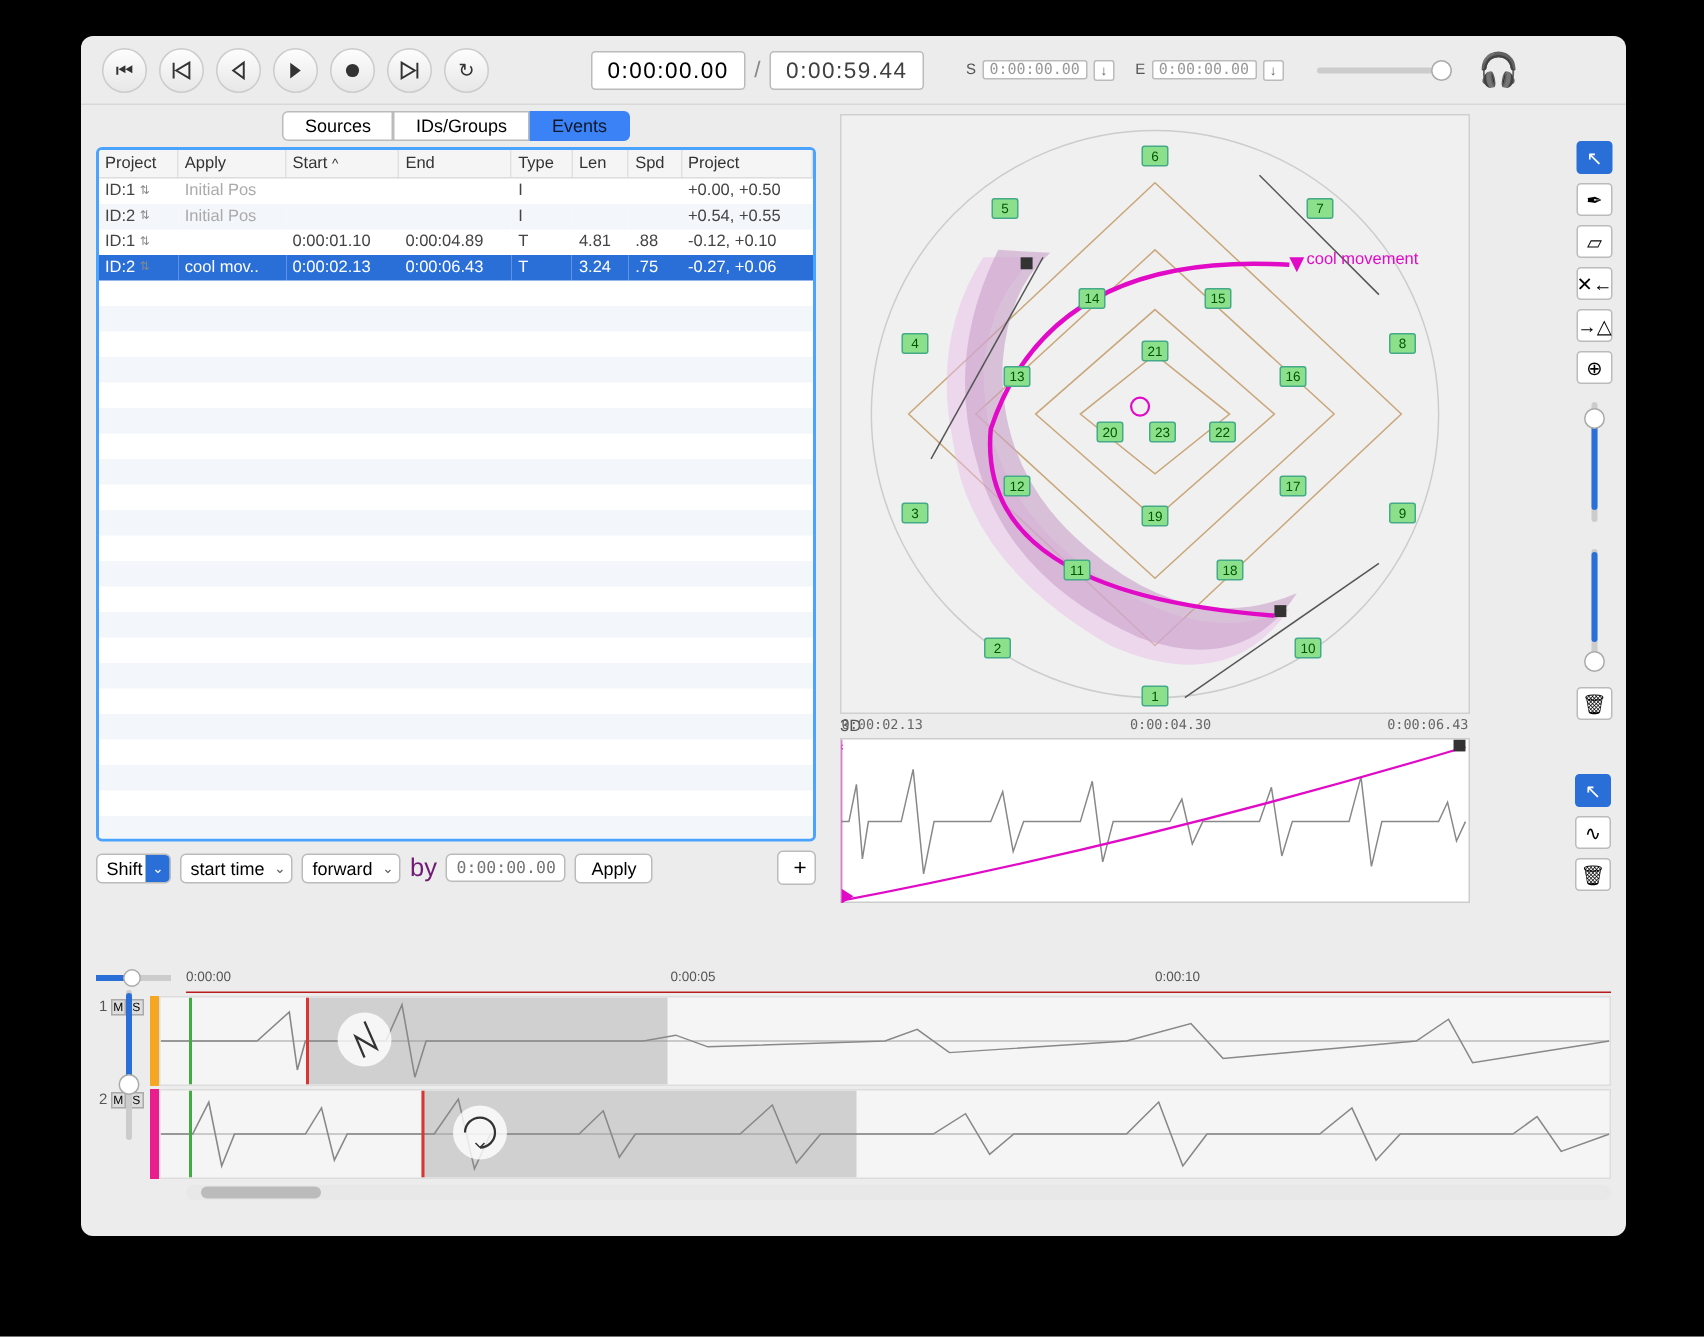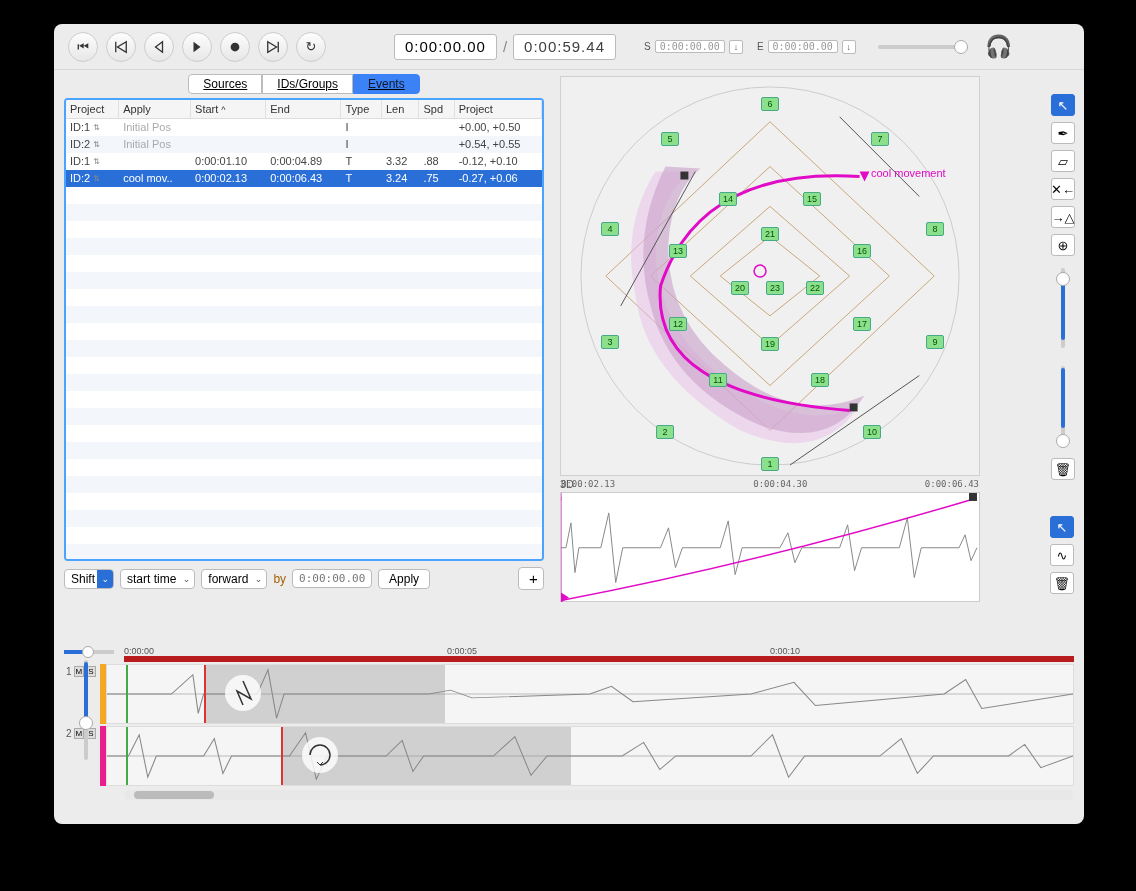--- a/index.html
+++ b/index.html
@@ -20,41 +20,41 @@
   .slash{color:#888; font-size:15px;}
   .se { display:flex; align-items:center; gap:4px; margin-left:20px; font-size:10px; color:#555;}
   .se .mini{background:#fff;border:1px solid #bbb;border-radius:2px;padding:0 4px;font-family:monospace;font-size:10px;color:#999;}
   .se .dn{width:14px;height:14px;border:1px solid #bbb;border-radius:2px;background:#fff;display:flex;align-items:center;justify-content:center;font-size:9px;}
   .volslider{width:90px;height:4px;background:#ccc;border-radius:2px;margin-left:14px;position:relative;}
   .volslider .thumb{position:absolute;right:0;top:-5px;width:14px;height:14px;background:#fff;border:1px solid #aaa;border-radius:50%;}
   .headphones{margin-left:10px;font-size:22px;}
   
   .mainrow{display:flex; height:530px;}
   .left{width:500px; padding:0 10px 10px 10px; display:flex; flex-direction:column;}
-  .tabs{display:flex; justify-content:center; margin:4px 0 0 0;text-decoration:underline;}
+  .tabs{display:flex; justify-content:center; margin:4px 0 0 0;}
   .tab{font-size:12px; padding:2px 14px; border:1px solid #bbb; background:#fff; cursor:pointer;}
   .tab:first-child{border-radius:4px 0 0 4px;}
   .tab:last-child{border-radius:0 4px 4px 0;}
   .tab.active{background:#3b82f6;color:#0f172a;border-color:#3b82f6;}
   .tablewrap{flex:1; border:2px solid #4aa3ff; border-radius:4px; background:#fff; margin-top:4px; overflow:hidden;}
   table{width:100%; border-collapse:collapse; font-size:11px;}
   thead th{background:#f5f5f5; border-bottom:1px solid #ddd; border-right:1px solid #e0e0e0; padding:3px 4px; text-align:left; font-weight:normal; color:#333; white-space:nowrap;}
   tbody tr{height:17px;}
   tbody tr:nth-child(even){background:#f3f6fb;}
   tbody td{padding:1px 4px; border-right:1px solid transparent; white-space:nowrap; color:#444;}
   tbody td.grey{color:#aaa;}
   tbody tr.sel{background:#2a6fd8 !important; color:#fff;}
   tbody tr.sel td{color:#fff;}
   .updown{color:#888;font-size:8px;display:inline-block;line-height:6px;vertical-align:middle;}
   .bottombar{display:flex;align-items:center;gap:6px;margin-top:6px;}
   .sel-ctrl{border:1px solid #bbb;border-radius:4px;background:#fff;font-size:12px;padding:2px 18px 2px 6px;position:relative;}
   .sel-ctrl.blue::after{content:"";position:absolute;right:0;top:0;bottom:0;width:16px;background:#2a6fd8;border-radius:0 3px 3px 0;}
   .sel-ctrl .chev{position:absolute;right:4px;top:4px;font-size:9px;color:#fff;z-index:1;}
   .sel-ctrl.plain .chev{color:#555;}
-  .bylabel{font-size:12px;color:#a16207;}
+  .bylabel{font-size:17px;color:#701a75;}
   .txtin{border:1px solid #bbb;border-radius:4px;padding:2px 6px;font-family:monospace;font-size:11px;color:#bbb;width:80px;}
   .btn{border:1px solid #bbb;border-radius:4px;background:#fff;padding:2px 10px;font-size:12px;cursor:pointer;}
   .plus{margin-left:auto;width:26px;text-align:center;font-size:15px;}
   
   .right{flex:1;position:relative;padding:6px;}
   .spatial{width:420px;height:400px;background:#f0f0f0;border:1px solid #d0d0d0;position:relative;overflow:hidden;}
   .spatial svg{position:absolute;inset:0;}
   .threeD{font-size:11px;color:#555;margin-top:2px;}
   .detailwave{width:420px;height:110px;border:1px solid #ccc;background:#fff;position:relative;margin-top:2px;}
   .detailwave .tick{position:absolute;top:-14px;font-family:monospace;font-size:9px;color:#666;}
@@ -62,21 +62,21 @@
   .sidetools{position:absolute; right:8px; top:70px; width:26px; display:flex; flex-direction:column; gap:6px; align-items:center;}
   .tool{width:24px;height:22px;border:1px solid #bbb;border-radius:3px;background:#fff;display:flex;align-items:center;justify-content:center;font-size:13px;cursor:pointer;}
   .tool.active{background:#2a6fd8;color:#fff;border-color:#2a6fd8;}
   .vslider{width:4px;height:80px;background:#ccc;border-radius:2px;position:relative;margin:6px 0;}
   .vslider .knob{position:absolute;left:-5px;width:14px;height:14px;border-radius:50%;background:#fff;border:1px solid #aaa;}
   .vslider .track{position:absolute;left:0;width:4px;background:#2a6fd8;border-radius:2px;}
   
   .sidetools2{position:absolute; right:8px; top:492px; width:26px; display:flex; flex-direction:column; gap:6px;}
   
   .timeline{position:absolute;left:10px;right:10px;bottom:10px;height:170px;}
-  .tl-ruler{height:18px;border-bottom:6px solid #b91c1c;position:relative;font-family:monospace;font-size:9px;color:#555;margin-left:60px;}
+  .tl-ruler{height:18px;border-bottom:1px solid #b91c1c;position:relative;font-family:monospace;font-size:9px;color:#555;margin-left:60px;}
   .tl-ruler span{position:absolute;top:2px;}
   .track{height:60px;display:flex;margin-top:2px;}
   .track .hdr{width:36px;display:flex;align-items:flex-start;gap:2px;padding:2px;}
   .track .hdr .num{font-size:10px;color:#555;}
   .track .hdr .ms{font-size:8px;background:#ddd;border:1px solid #aaa;padding:0 1px;}
   .track .colorbar{width:6px;}
   .track .wave{flex:1;background:#f5f5f5;border:1px solid #ddd;position:relative;overflow:hidden;}
   .track .clip{position:absolute;top:0;bottom:0;background:rgba(140,140,140,.35);}
   .track .redline{position:absolute;top:0;bottom:0;width:2px;background:#d33;}
   .track .greenline{position:absolute;top:0;bottom:0;width:2px;background:#4a4;}
@@ -188,21 +188,21 @@
                 <td></td>
                 <td></td>
                 <td>+0.54, +0.55</td>
               </tr>
               <tr>
                 <td>ID:1 <span class="updown">⇅</span></td>
                 <td></td>
                 <td>0:00:01.10</td>
                 <td>0:00:04.89</td>
                 <td>T</td>
-                <td>3.32</td>
+                <td>4.81</td>
                 <td>.88</td>
                 <td>-0.12, +0.10</td>
               </tr>
               <tr class="sel">
                 <td>ID:2 <span class="updown">⇅</span></td>
                 <td>cool mov..</td>
                 <td>0:00:02.13</td>
                 <td>0:00:06.43</td>
                 <td>T</td>
                 <td>3.24</td>

